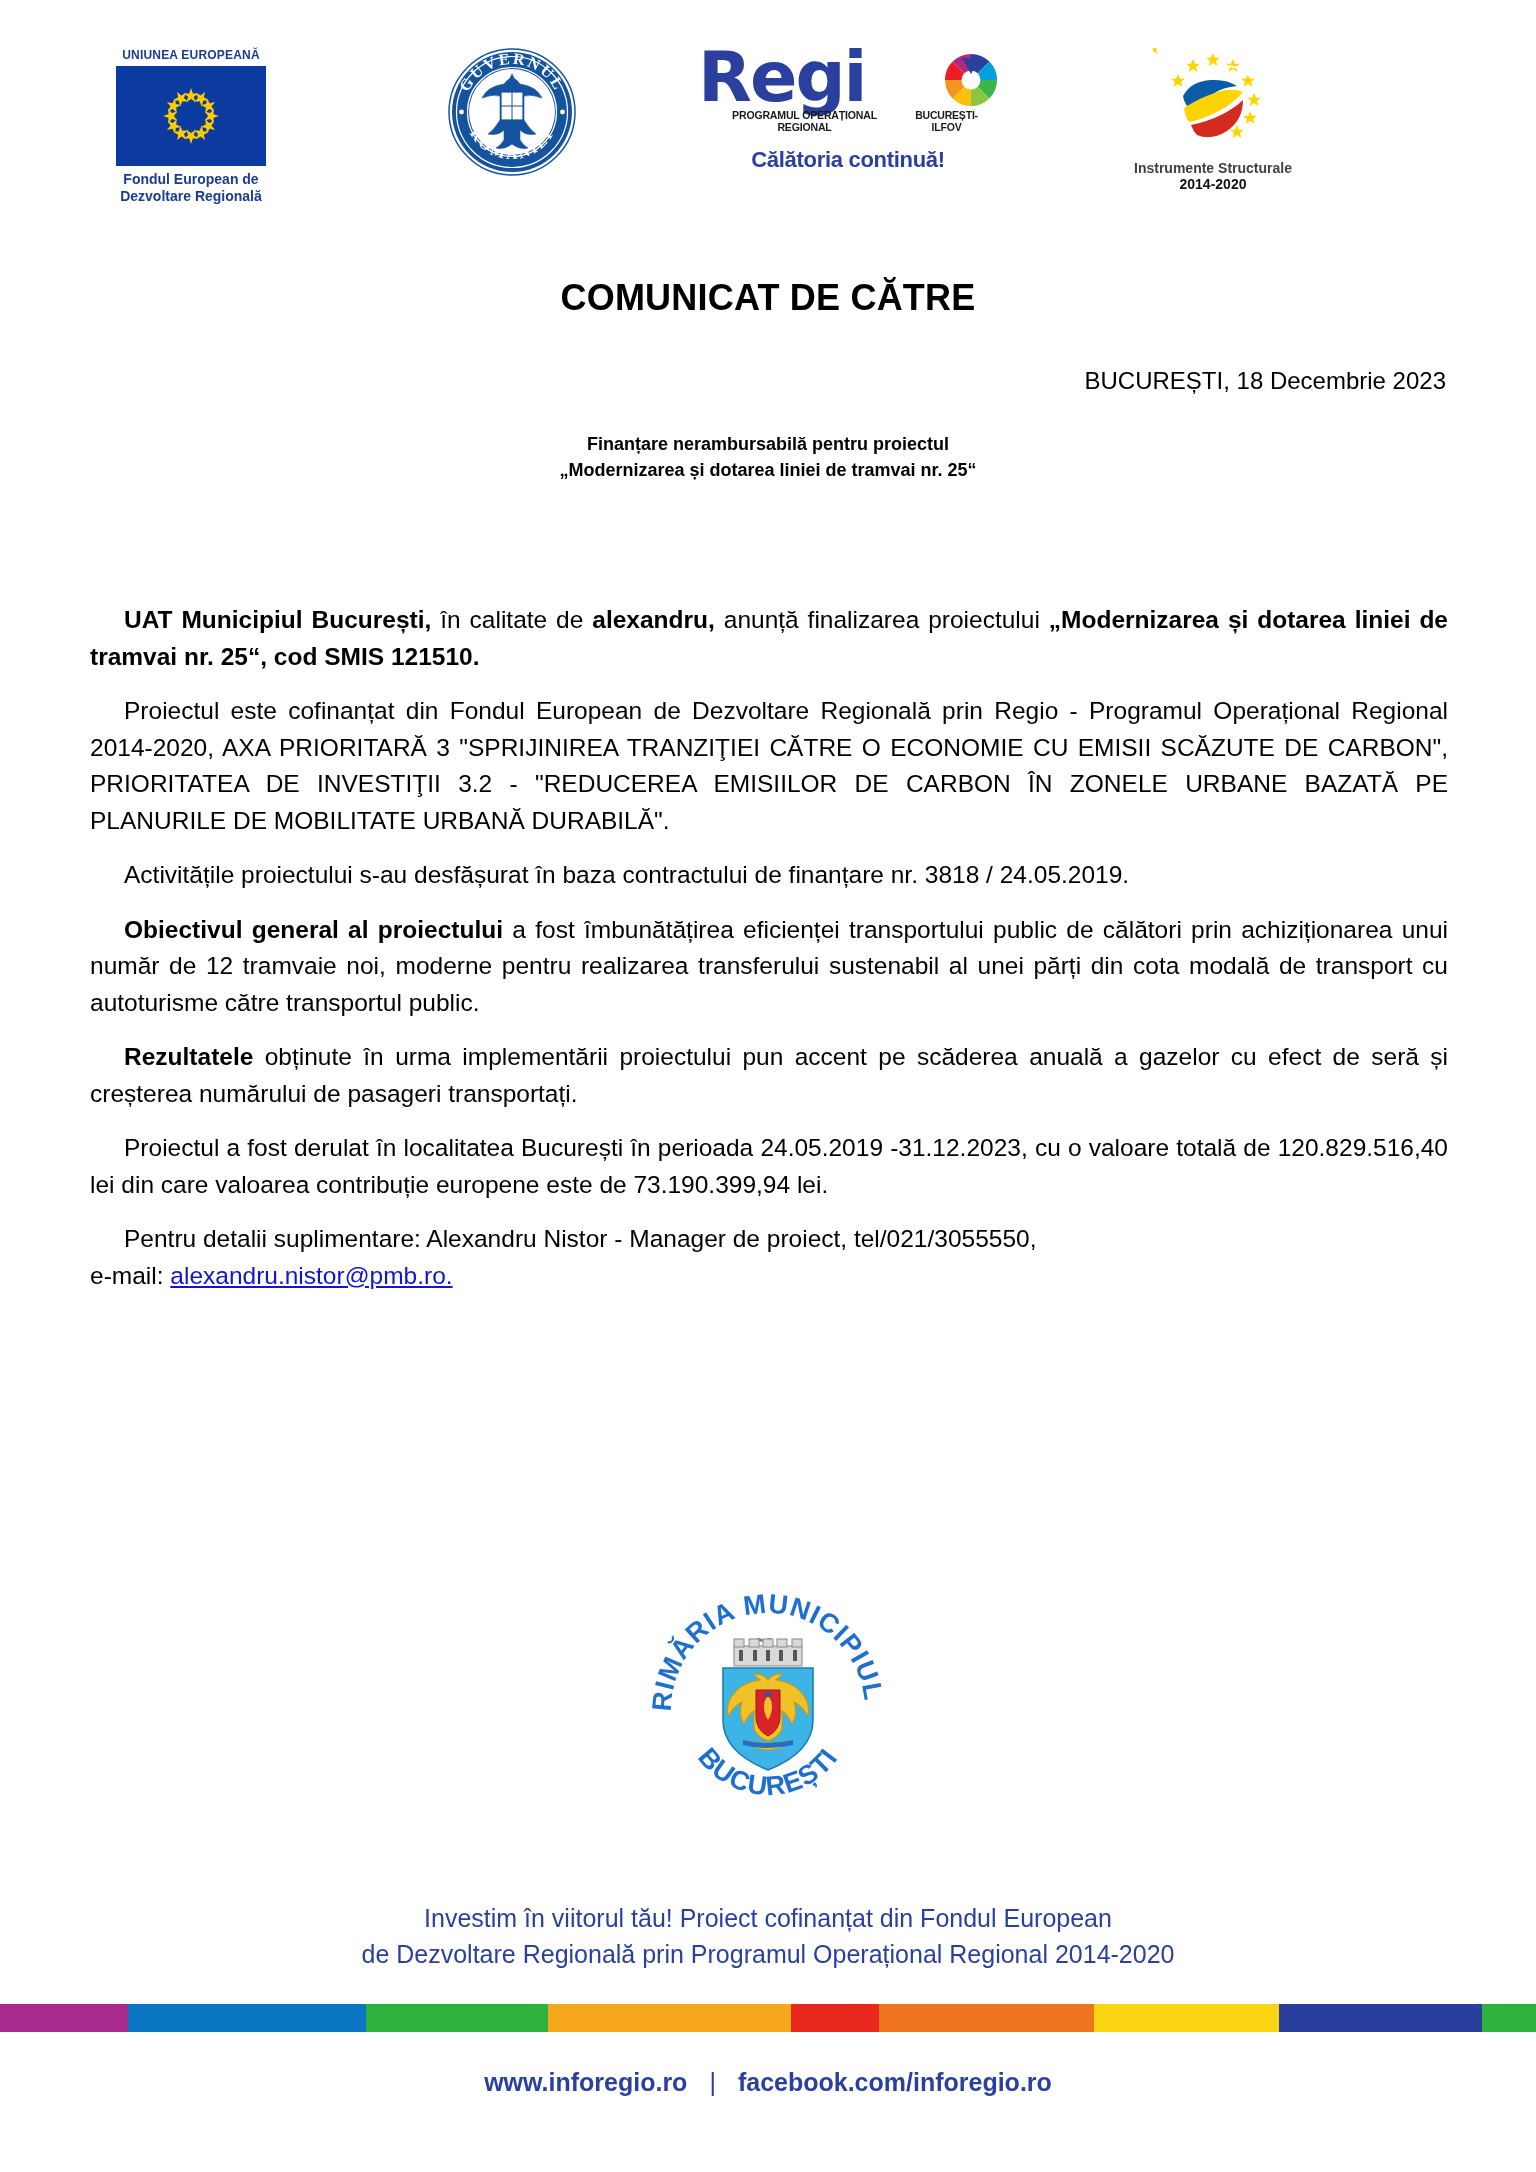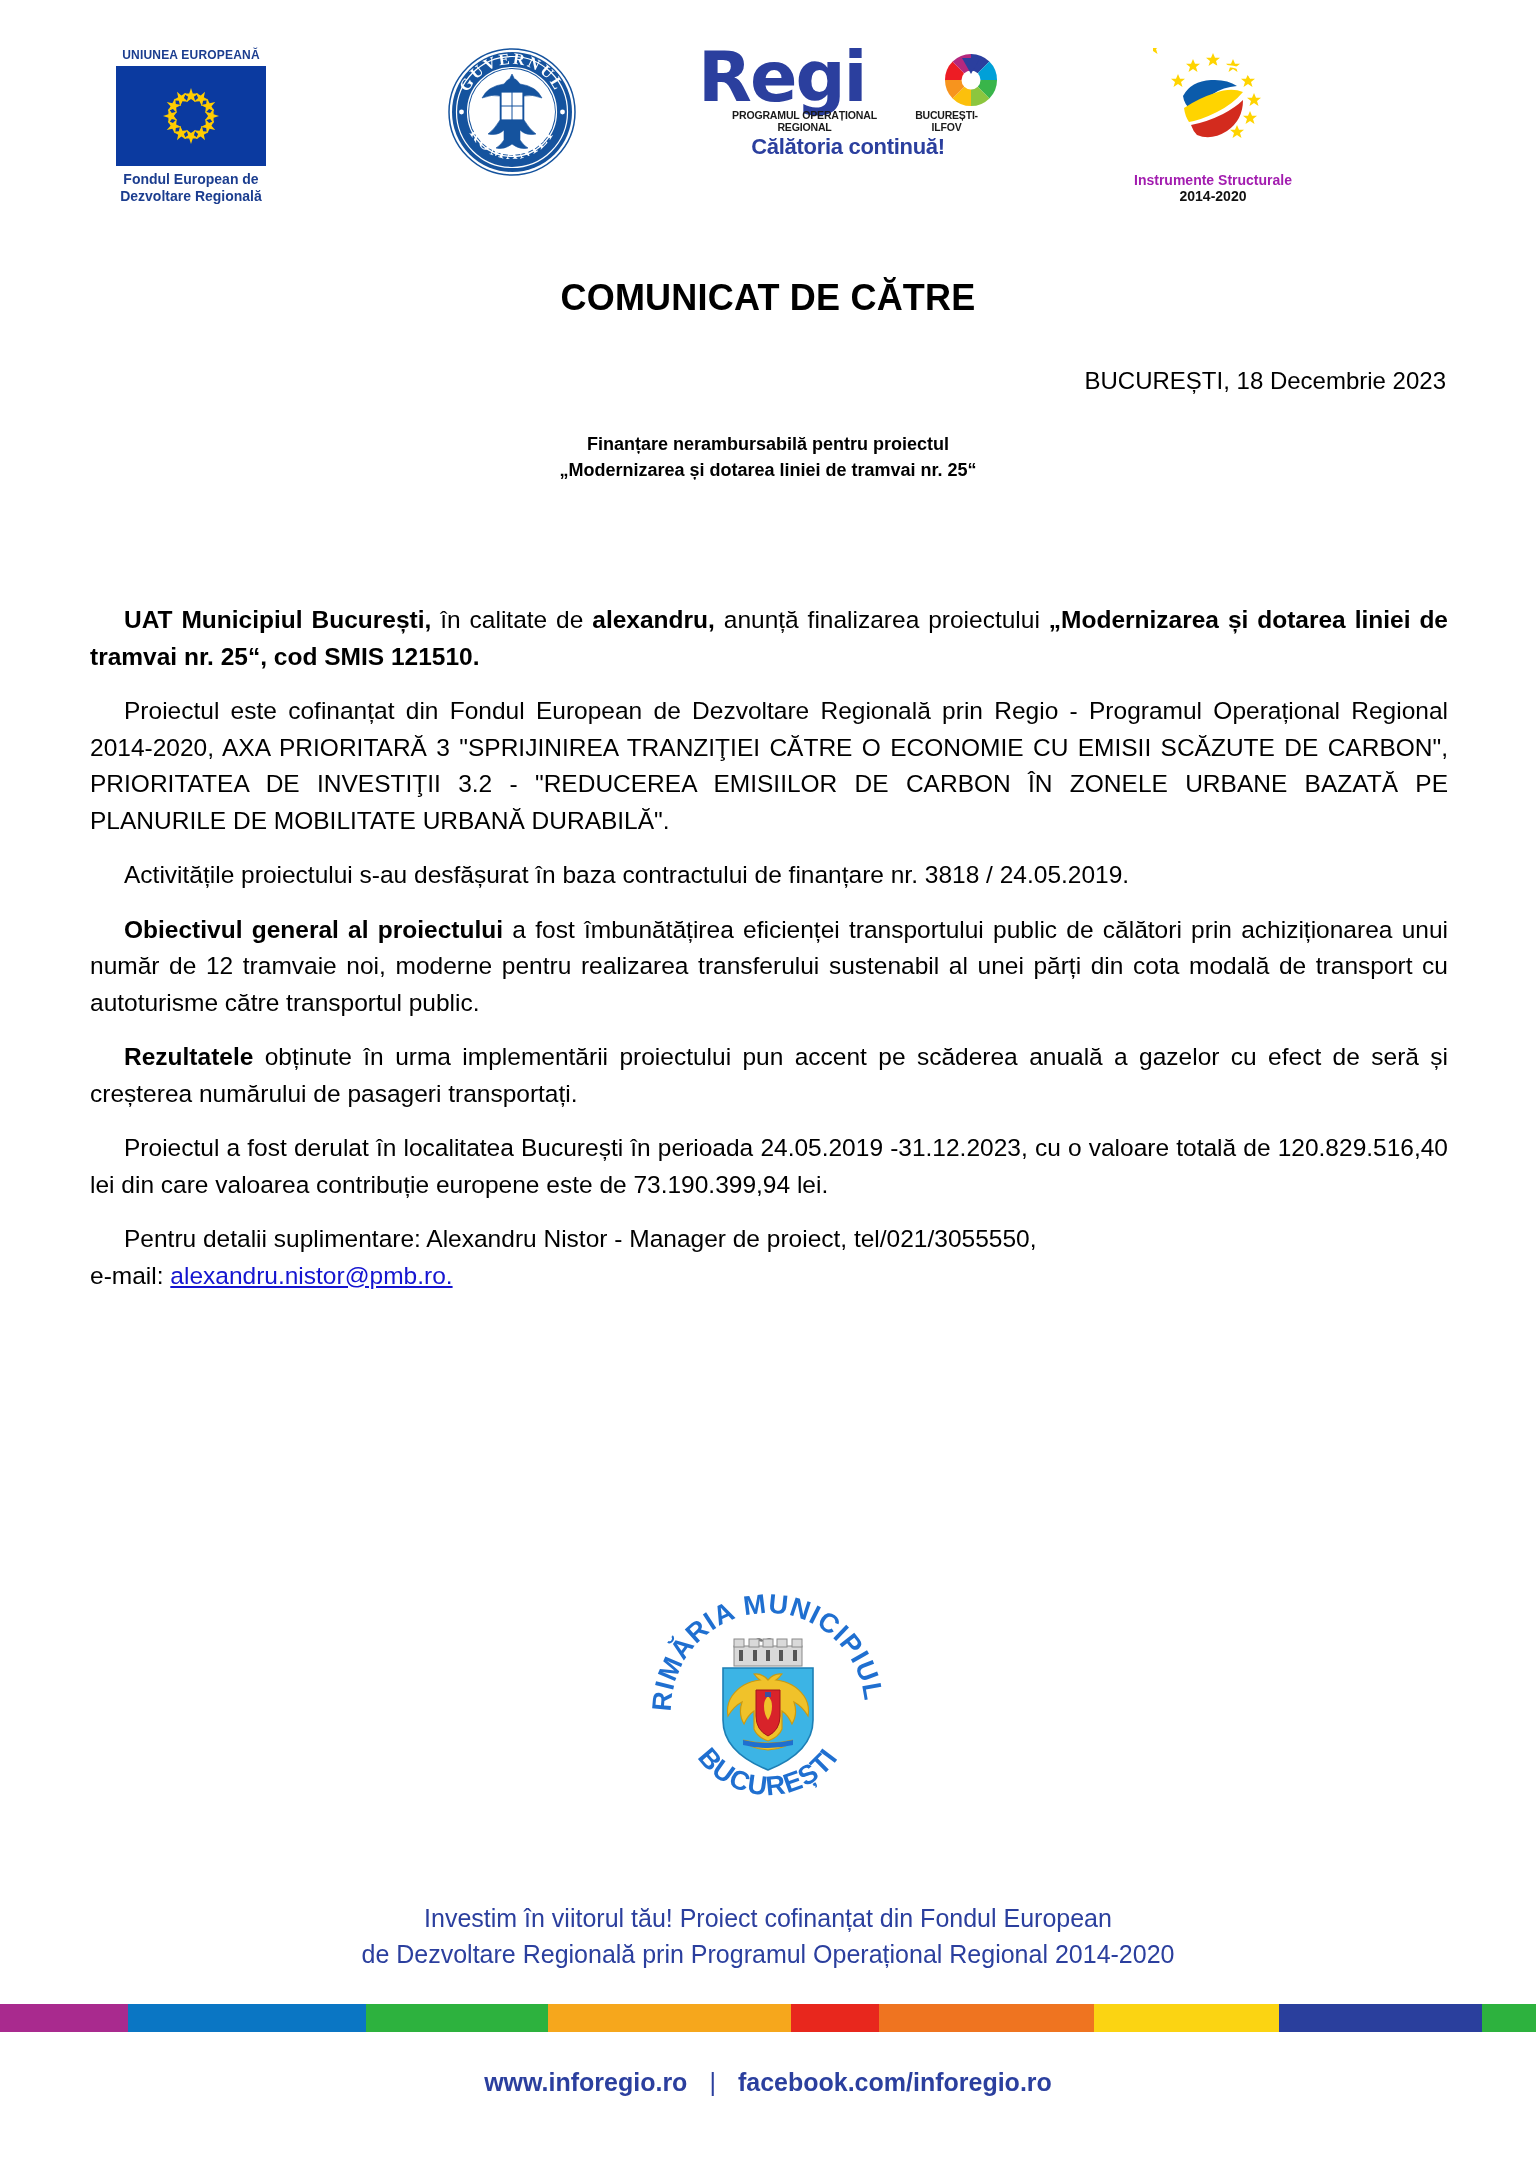--- a/index.html
+++ b/index.html
@@ -64,27 +64,27 @@
   }
   .regio-sub-left {
     font-size: 11px; font-weight: 700; color: #1a1a1a;
     letter-spacing: -0.2px; transform: scaleX(.96);
   }
   .regio-sub-right {
     font-size: 10.5px; font-weight: 700; color: #1a1a1a; letter-spacing: -0.2px;
   }
   .regio-tagline {
     font-size: 22px; font-weight: 700; color: #2b3f9e;
-    margin-top: 1px; letter-spacing: -.3px;
+    margin-top: 14px; letter-spacing: -.3px;
   }
 
   
   .is-logo { margin-left: 120px; width: 190px; text-align: center; }
   .is-mark { width: 120px; height: 108px; margin: 0 auto; position: relative; }
-  .is-cap1 { font-size: 14px; font-weight: 700; color: #a21caf; margin-top: 16px; }
+  .is-cap1 { font-size: 14px; font-weight: 700; color: #404040; margin-top: 4px; }
   .is-cap2 { font-size: 14px; font-weight: 700; color: #111; }
 
   
   .doc-title {
     position: absolute; top: 277px; left: 0; right: 0;
     text-align: center;
     font-size: 36px; font-weight: 700; letter-spacing: .2px;
   }
   .dateline {
     position: absolute; top: 367px; right: 90px;

